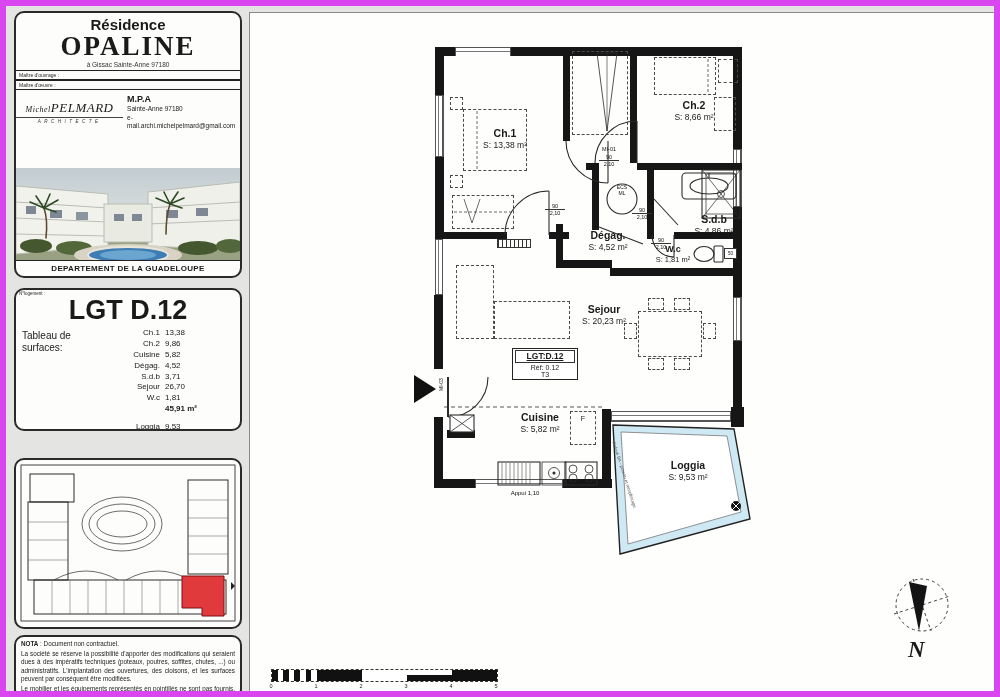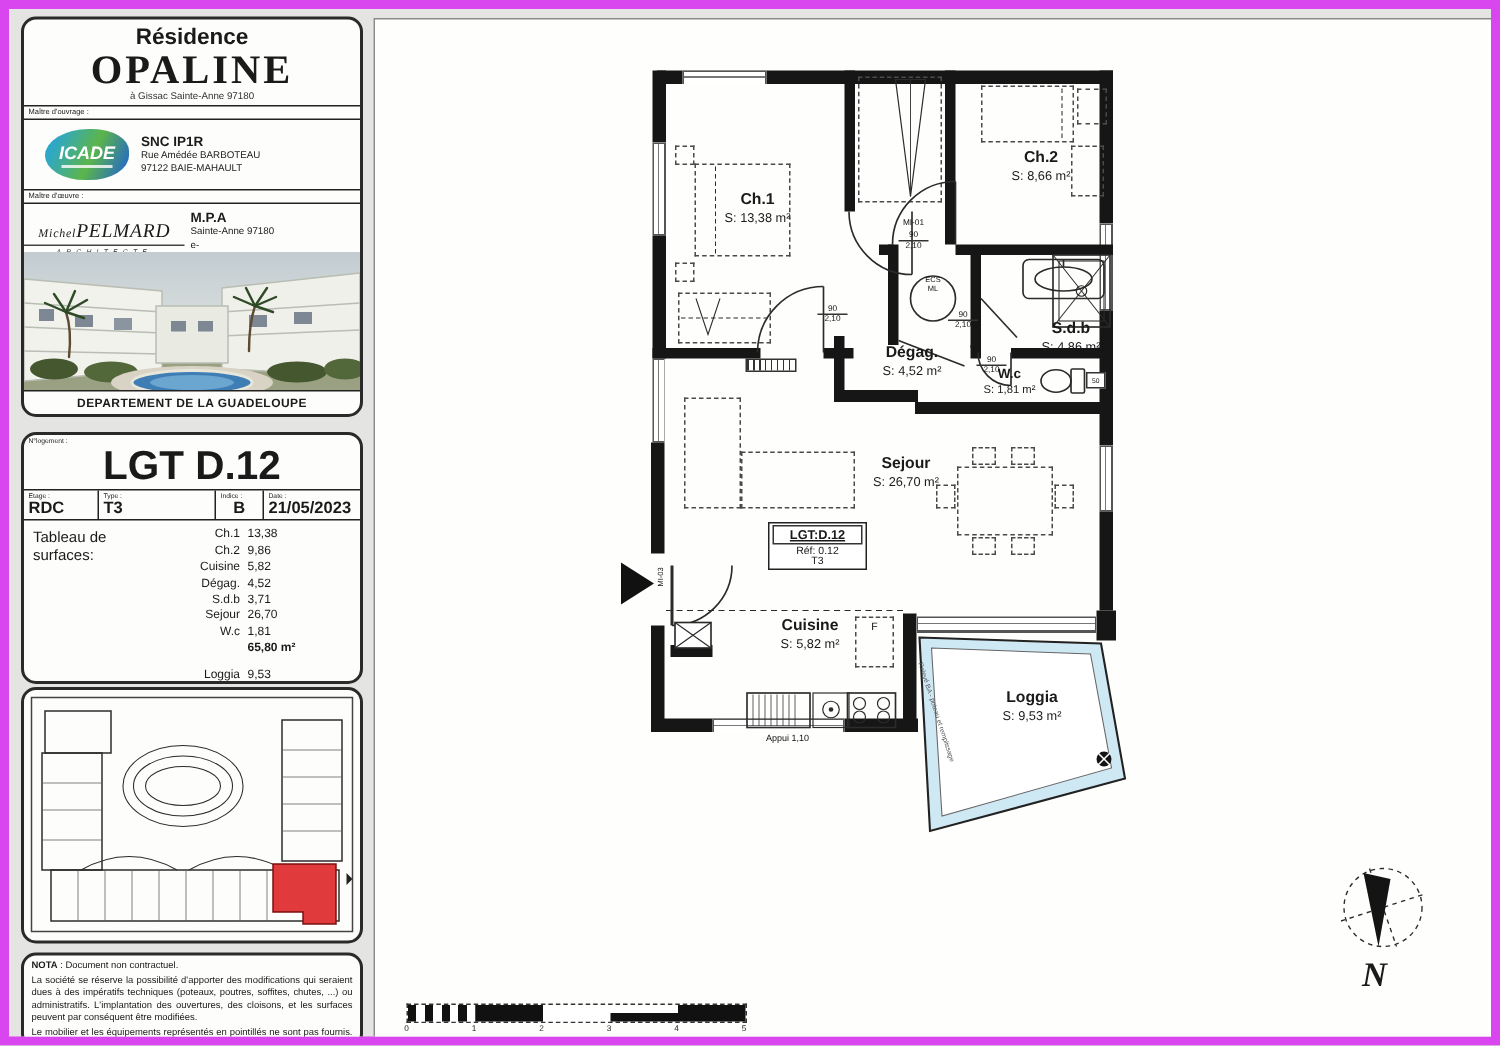--- a/index.html
+++ b/index.html
@@ -78,31 +78,20 @@
 
 <div class="page">
 
   <div class="lbox" style="top:5px;height:267px;">
     <div>
       <div class="t-res">Résidence</div>
       <div class="t-name">OPALINE</div>
       <div class="t-addr">à Gissac Sainte-Anne 97180</div>
     </div>
     <div class="strip" style="margin-top:2px;">Maître d'ouvrage :</div>
-    <div class="prow" style="height:46px;">
-      <div class="icade">
-        <span>ICADE</span>
-        <span class="ul"></span>
-      </div>
-      <div class="ptxt">
-        <div class="co">SNC IP1R</div>
-        <div>Rue Amédée BARBOTEAU</div>
-        <div>97122 BAIE-MAHAULT</div>
-      </div>
-    </div>
     <div class="strip">Maître d'œuvre :</div>
     <div class="prow" style="height:44px;">
       <div class="pelmard">
         <div class="pel1"><span class="sm">Michel</span><span>PELMARD</span></div>
         <div class="pel2">ARCHITECTE</div>
       </div>
       <div class="ptxt" style="margin-left:4px;">
         <div class="co">M.P.A</div>
         <div>Sainte-Anne 97180</div>
         <div>e-mail.archi.michelpelmard@gmail.com</div>
@@ -153,41 +142,23 @@
             <line x1="154" y1="36" x2="148" y2="24"></line>
           <line x1="154" y1="36" x2="162" y2="24"></line>
             <line x1="154" y1="36" x2="168" y2="30"></line>
             <line x1="154" y1="36" x2="166" y2="40"></line>
         </g>
       </svg>
     </div>
     <div class="caption abs" style="left:0;top:247px;width:224px;height:18px;">DEPARTEMENT DE LA GUADELOUPE</div>
   </div>
 
-  <div class="lbox" style="top:282px;height:168px;">
+  <div class="lbox" style="top:282px;height:143px;">
     <div class="tinylab">N°logement :</div>
     <div class="lgt">LGT D.12</div>
-    <div class="frow" style="margin-top:2px;">
-      <div class="fcell" style="width:50px;">
-        <div class="tinylab">Etage :</div>
-        <div class="fval">RDC</div>
-      </div>
-      <div class="fcell" style="width:78px;">
-        <div class="tinylab">Type :</div>
-        <div class="fval">T3</div>
-      </div>
-      <div class="fcell" style="width:32px;">
-        <div class="tinylab">Indice :</div>
-        <div class="fval" style="text-align:center;">B</div>
-      </div>
-      <div class="fcell" style="flex:1;">
-        <div class="tinylab">Date :</div>
-        <div class="fval">21/05/2023</div>
-      </div>
-    </div>
     <div class="surf">
       <div class="surf-title">Tableau de surfaces:</div>
       <div style="padding-top:4px;">
         <div class="srow">
             <span class="sl">Ch.1</span>
             <span>13,38</span>
           </div>
         <div class="srow">
             <span class="sl">Ch.2</span>
             <span>9,86</span>
@@ -207,21 +178,21 @@
         <div class="srow">
             <span class="sl">Sejour</span>
             <span>26,70</span>
           </div>
         <div class="srow">
             <span class="sl">W.c</span>
             <span>1,81</span>
           </div>
         <div class="srow stot">
             <span class="sl"></span>
-            <span>65,80 m²</span>
+            <span>45,91 m²</span>
           </div>
         <div class="srow" style="margin-top:7px;">
             <span class="sl">Loggia</span>
             <span>9,53</span>
           </div>
       </div>
     </div>
   </div>
 
   <div class="lbox" style="top:452px;height:171px;">
@@ -420,21 +391,21 @@
     <div class="room" style="left:312px;top:216px;width:92px;">
       <div class="rn">Dégag.</div>
       <div class="ra">S: 4,52 m²</div>
     </div>
     <div class="room" style="left:392px;top:231px;width:62px;">
       <div class="rn" style="font-size:9px;">W.c</div>
       <div class="ra" style="font-size:7.5px;">S: 1,81 m²</div>
     </div>
     <div class="room" style="left:298px;top:290px;width:112px;">
       <div class="rn">Sejour</div>
-      <div class="ra">S: 26,70 m²</div>
+      <div class="ra">S: 20,23 m²</div>
     </div>
     <div class="room" style="left:238px;top:398px;width:104px;">
       <div class="rn">Cuisine</div>
       <div class="ra">S: 5,82 m²</div>
     </div>
     <div class="room" style="left:388px;top:446px;width:100px;">
       <div class="rn">Loggia</div>
       <div class="ra">S: 9,53 m²</div>
     </div>
 

